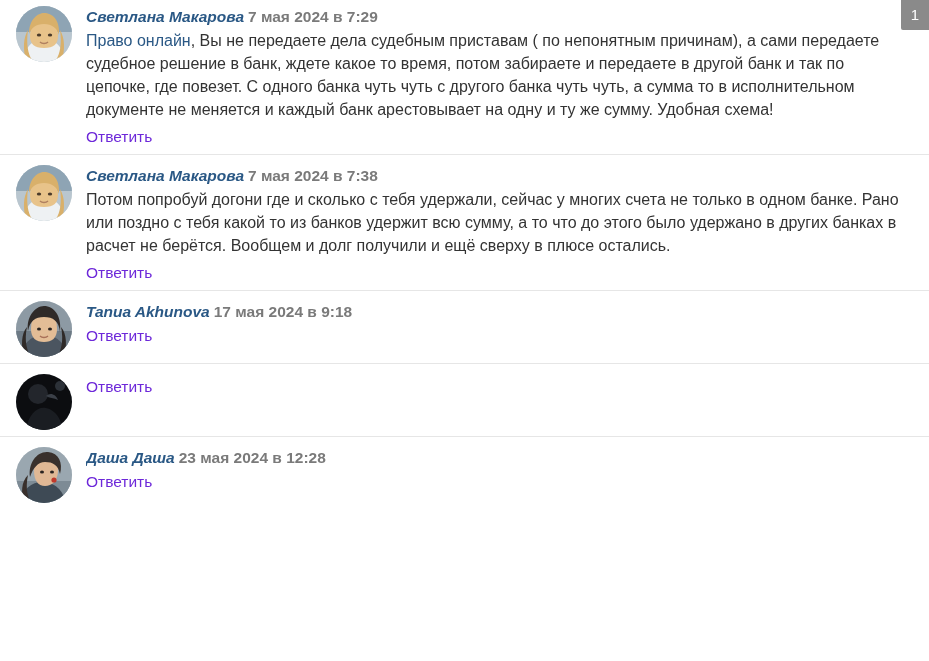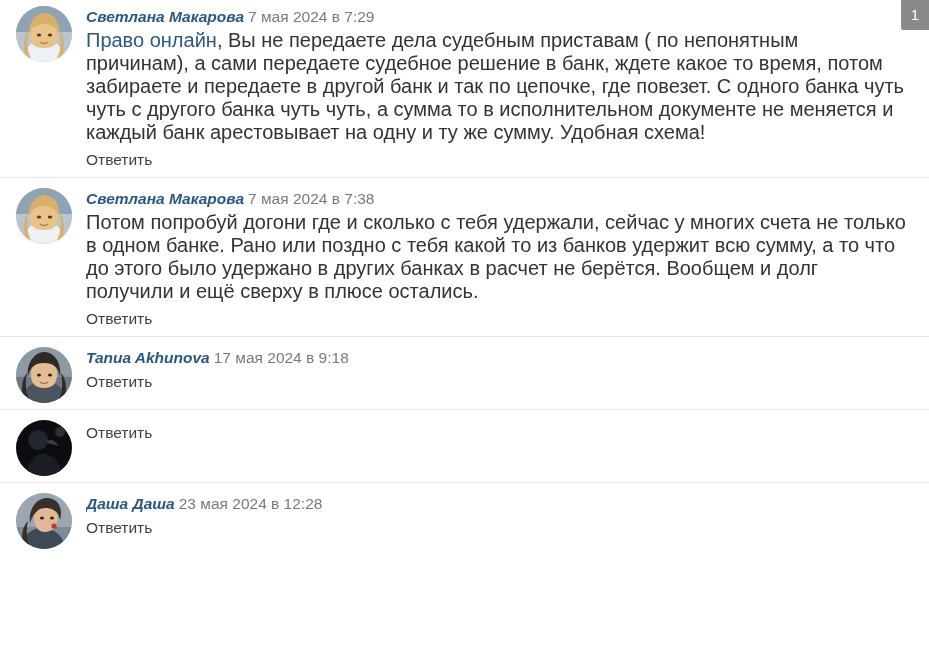--- a/index.html
+++ b/index.html
@@ -64,37 +64,37 @@
   }
   .author {
     color: #2a5885;
     font-weight: bold;
     font-size: 15.5px;
     font-style: italic;
   }
   .date {
     color: #7a7a7a;
     font-size: 15.5px;
-    font-weight: normal;
+    font-weight: bold;
     margin-left: 4px;
   }
 
   .text {
-    font-size: 20px;
+    font-size: 16px;
     line-height: 23px;
     color: #333333;
     margin: 1px 0 4px 0;
     max-width: 820px;
   }
   .text .mention {
     color: #2a5885;
   }
 
   .reply {
-    color: #404040;
+    color: #6d28d9;
     font-size: 15.5px;
     line-height: 22px;
     display: inline-block;
     margin-top: 1px;
     cursor: pointer;
   }
 
   
   .badge {
     position: absolute;

